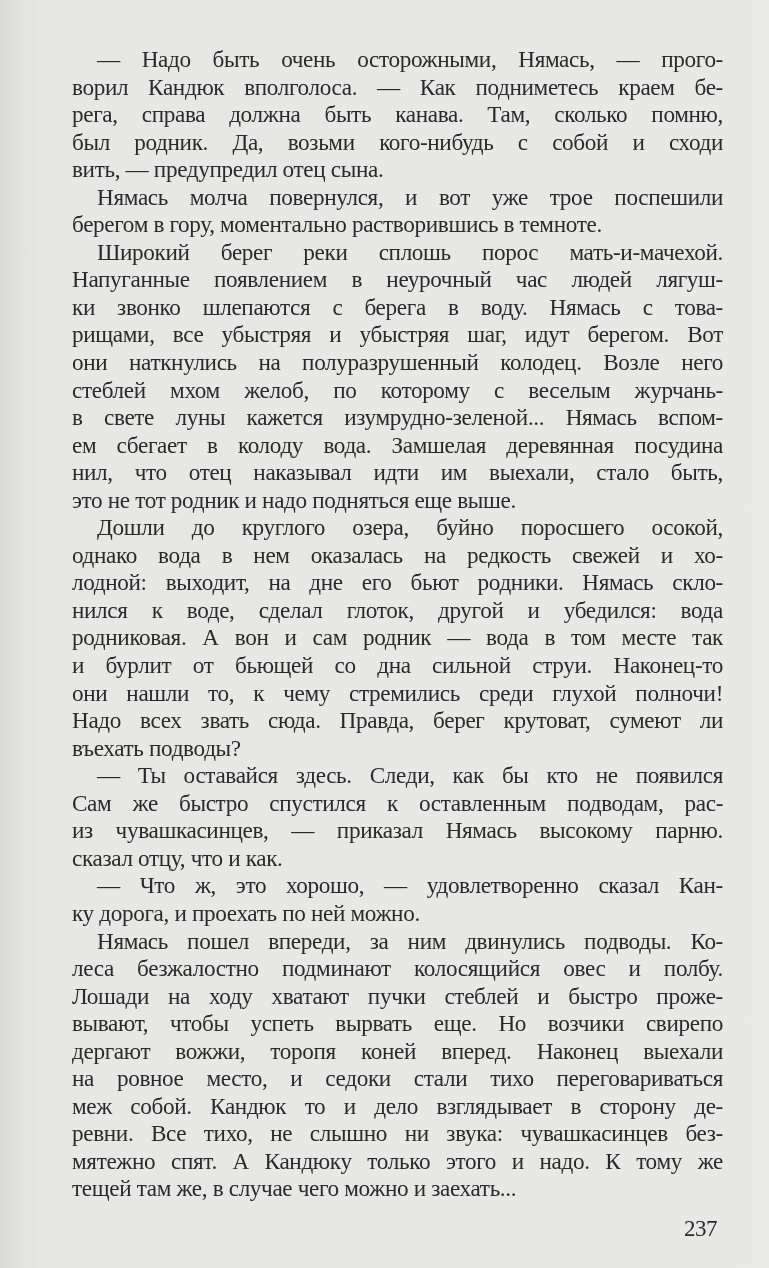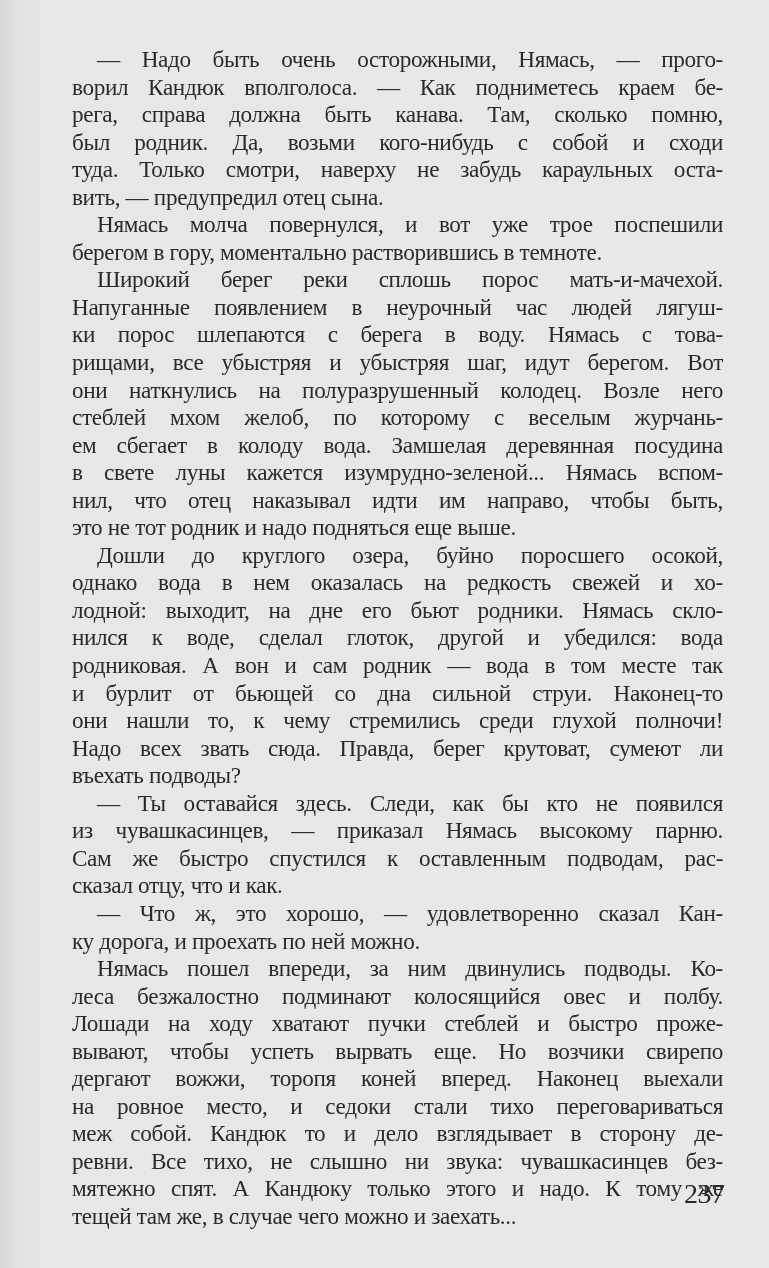--- a/index.html
+++ b/index.html
@@ -40,70 +40,69 @@
     }
     .line.last {
       text-align-last: left;
     }
     .para .line:first-child {
       padding-left: 25px;
     }
     .page-number {
       position: absolute;
       left: 684px;
-      top: 1178px;
+      top: 1216px;
       font-family: "Liberation Serif", "DejaVu Serif", serif;
-      font-size: 28px;
+      font-size: 23px;
       color: #2a2a2a;
       letter-spacing: -0.5px;
     }
   </style>
 </head>
 <body>
 
 <div class="page">
   <div class="para">
     <span class="line">— Надо быть очень осторожными, Нямась, — прого-</span>
     <span class="line">ворил Кандюк вполголоса. — Как подниметесь краем бе-</span>
     <span class="line">рега, справа должна быть канава. Там, сколько помню,</span>
     <span class="line">был родник. Да, возьми кого-нибудь с собой и сходи</span>
-    <span class="line">туда. Только смотри, наверху не забудь караульных оста-</span>
     <span class="line last">вить, — предупредил отец сына.</span>
   </div>
   <div class="para">
     <span class="line">Нямась молча повернулся, и вот уже трое поспешили</span>
     <span class="line last">берегом в гору, моментально растворившись в темноте.</span>
   </div>
   <div class="para">
     <span class="line">Широкий берег реки сплошь порос мать-и-мачехой.</span>
     <span class="line">Напуганные появлением в неурочный час людей лягуш-</span>
-    <span class="line">ки порос шлепаются с берега в воду. Нямась с това-</span>
+    <span class="line">ки звонко шлепаются с берега в воду. Нямась с това-</span>
     <span class="line">рищами, все убыстряя и убыстряя шаг, идут берегом. Вот</span>
     <span class="line">они наткнулись на полуразрушенный колодец. Возле него</span>
     <span class="line">стеблей мхом желоб, по которому с веселым журчань-</span>
+    <span class="line">в свете луны кажется изумрудно-зеленой... Нямась вспом-</span>
     <span class="line">ем сбегает в колоду вода. Замшелая деревянная посудина</span>
-    <span class="line">в свете луны кажется изумрудно-зеленой... Нямась вспом-</span>
-    <span class="line">нил, что отец наказывал идти им направо, чтобы быть,</span>
+    <span class="line">нил, что отец наказывал идти им выехали, стало быть,</span>
     <span class="line last">это не тот родник и надо подняться еще выше.</span>
   </div>
   <div class="para">
     <span class="line">Дошли до круглого озера, буйно поросшего осокой,</span>
     <span class="line">однако вода в нем оказалась на редкость свежей и хо-</span>
     <span class="line">лодной: выходит, на дне его бьют родники. Нямась скло-</span>
     <span class="line">нился к воде, сделал глоток, другой и убедился: вода</span>
     <span class="line">родниковая. А вон и сам родник — вода в том месте так</span>
     <span class="line">и бурлит от бьющей со дна сильной струи. Наконец-то</span>
     <span class="line">они нашли то, к чему стремились среди глухой полночи!</span>
     <span class="line">Надо всех звать сюда. Правда, берег крутоват, сумеют ли</span>
     <span class="line last">въехать подводы?</span>
   </div>
   <div class="para">
     <span class="line">— Ты оставайся здесь. Следи, как бы кто не появился</span>
+    <span class="line">Сам же быстро спустился к оставленным подводам, рас-</span>
     <span class="line">из чувашкасинцев, — приказал Нямась высокому парню.</span>
-    <span class="line">Сам же быстро спустился к оставленным подводам, рас-</span>
     <span class="line last">сказал отцу, что и как.</span>
   </div>
   <div class="para">
     <span class="line">— Что ж, это хорошо, — удовлетворенно сказал Кан-</span>
     <span class="line last">ку дорога, и проехать по ней можно.</span>
   </div>
   <div class="para">
     <span class="line">Нямась пошел впереди, за ним двинулись подводы. Ко-</span>
     <span class="line">леса безжалостно подминают колосящийся овес и полбу.</span>
     <span class="line">Лошади на ходу хватают пучки стеблей и быстро проже-</span>

